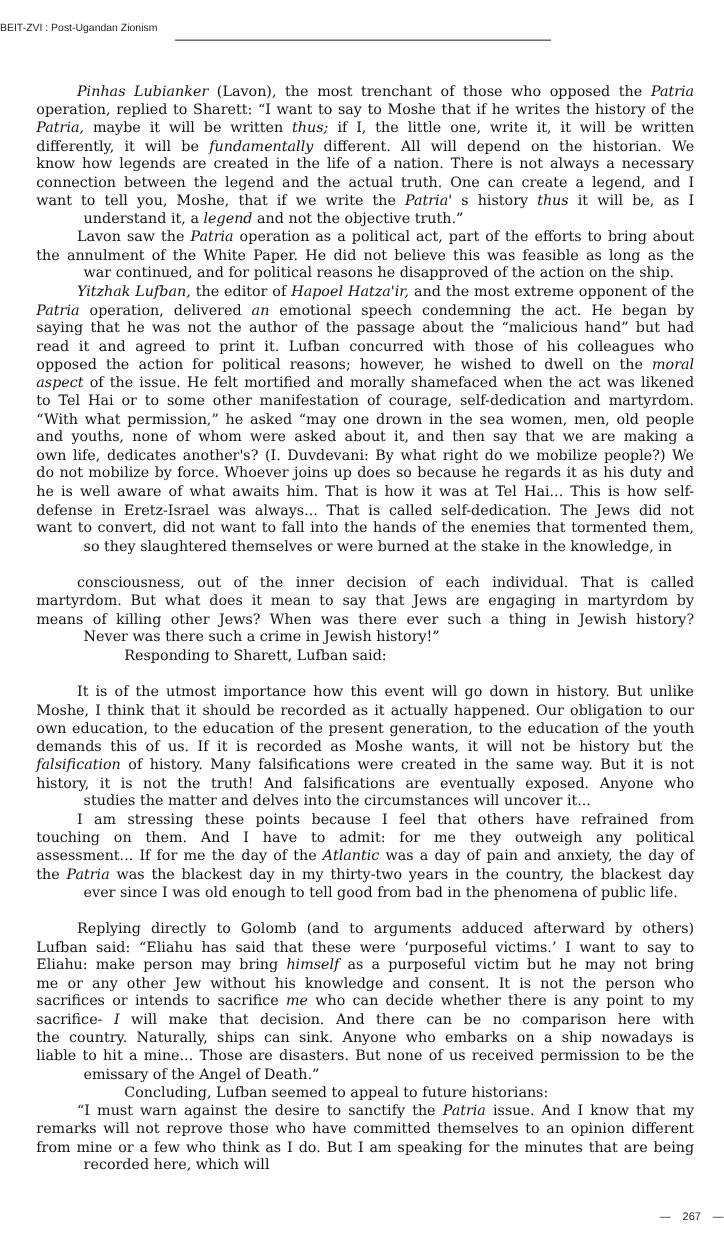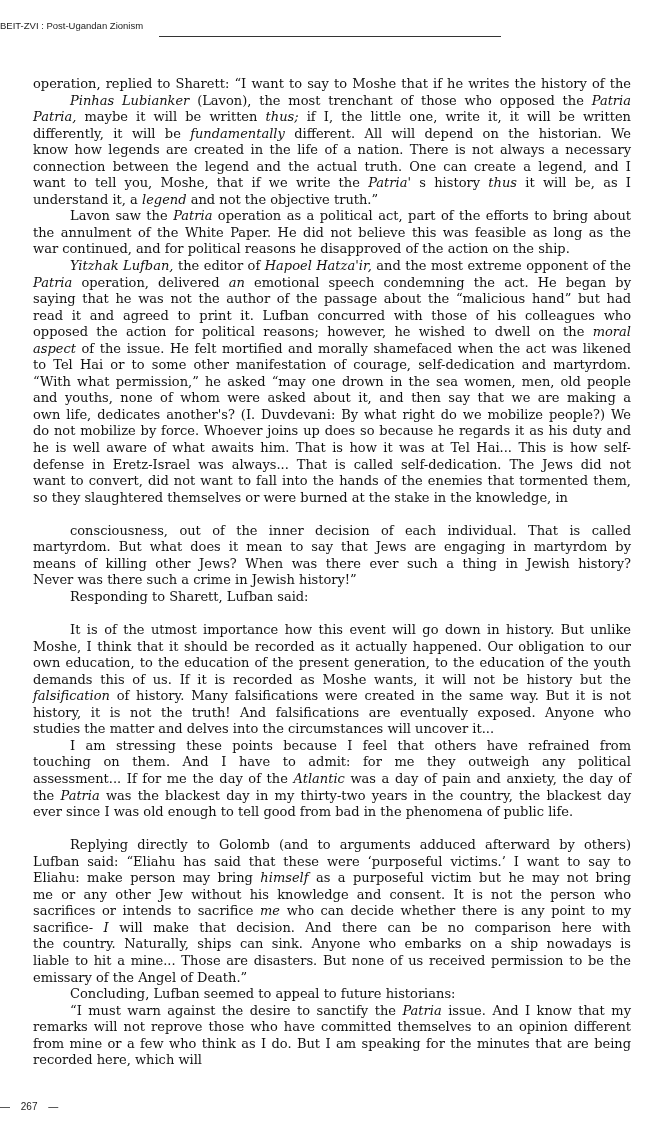--- a/index.html
+++ b/index.html
@@ -13,40 +13,40 @@
     border-top: 1px solid #333;
   }
   .body-text {
     position: absolute; top: 76px; left: 33px; width: 598px;
     font-family: "DejaVu Serif", serif; font-size: 13px; line-height: 16.55px;
   }
   .line {
     display: block; white-space: nowrap; text-align: justify; text-align-last: justify;
     height: 16.55px; overflow: visible;
   }
-  .line.last { text-align-last: left; }
+  .line.last { text-align-last: left; margin-left: 43px; }
   .line.indent { padding-left: 37px; }
   .gap { height: 16.55px; }
   em { font-style: italic; }
   .folio {
-    position: absolute; top: 1101px; left: 0; width: 658px; text-align: left;
+    position: absolute; top: 1101px; left: 0; width: 658px; text-align: right;
     font-family: "Liberation Sans", sans-serif; font-size: 10px; color: #222;
     word-spacing: 8px;
   }
 </style>
 </head>
 <body>
 
 <div class="running-head">BEIT-ZVI : Post-Ugandan Zionism</div>
 <div class="head-rule"></div>
 
 <div class="body-text">
   <div>
+      <span class="line indent" style=""><em>Pinhas Lubianker</em><span> (Lavon), the most trenchant of those who opposed the </span><em>Patria</em></span>
       <span class="line" style=""><span>operation, replied to Sharett: “I want to say to Moshe that if he writes the history of the</span></span>
-      <span class="line indent" style=""><em>Pinhas Lubianker</em><span> (Lavon), the most trenchant of those who opposed the </span><em>Patria</em></span>
       <span class="line" style=""><em>Patria,</em><span> maybe it will be written </span><em>thus;</em><span> if I, the little one, write it, it will be written</span></span>
       <span class="line" style=""><span>differently, it will be </span><em>fundamentally</em><span> different. All will depend on the historian. We</span></span>
       <span class="line" style=""><span>know how legends are created in the life of a nation. There is not always a necessary</span></span>
       <span class="line" style=""><span>connection between the legend and the actual truth. One can create a legend, and I</span></span>
       <span class="line" style=""><span>want to tell you, Moshe, that if we write the </span><em>Patria'</em><span> s history </span><em>thus</em><span> it will be, as I</span></span>
       <span class="line last" style=""><span>understand it, a </span><em>legend</em><span> and not the objective truth.”</span></span>
     </div>
   <div>
       <span class="line indent" style=""><span>Lavon saw the </span><em>Patria</em><span> operation as a political act, part of the efforts to bring about</span></span>
       <span class="line" style=""><span>the annulment of the White Paper. He did not believe this was feasible as long as the</span></span>

